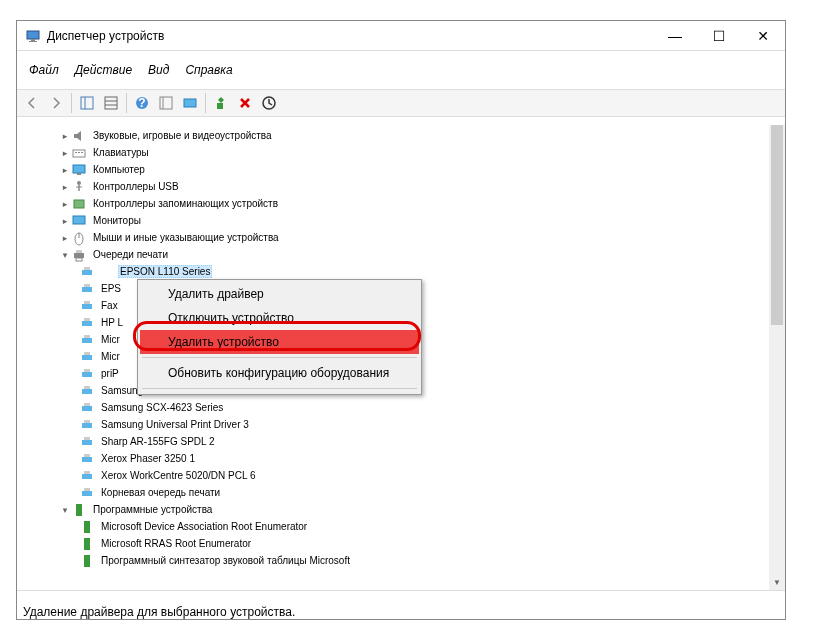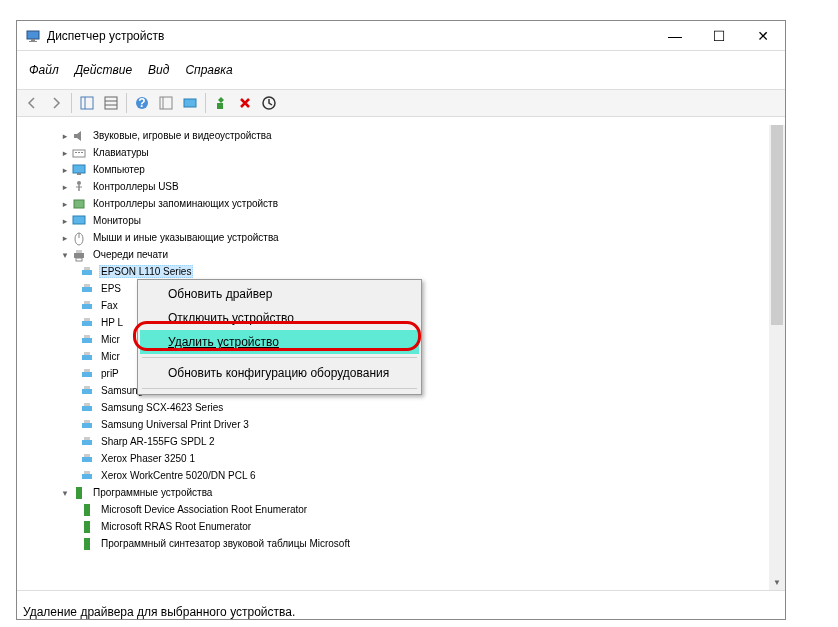--- a/index.html
+++ b/index.html
@@ -20,26 +20,26 @@
 .tree { position: absolute; left: 0; top: 0; right: 16px; bottom: 0; overflow: hidden; padding: 2px 0; }
 .scrollbar { position: absolute; right: 0; top: 0; bottom: 0; width: 16px; background: #f0f0f0; }
 .scrollbar-thumb { position: absolute; left: 2px; right: 2px; top: 0; height: 200px; background: #ccc; }
 .scrollbar-arrow { position: absolute; left: 0; right: 0; height: 16px; display: flex; align-items: center; justify-content: center; font-size: 8px; color: #666; }
 .scrollbar-arrow.up { top: 0; }
 .scrollbar-arrow.down { bottom: 0; }
 .node { display: flex; align-items: center; height: 17px; white-space: nowrap; }
 .chev { width: 12px; text-align: center; font-size: 9px; color: #666; }
 .nicon { width: 16px; height: 16px; margin-right: 4px; display: flex; align-items: center; justify-content: center; }
 .nlabel { font-size: 10px; padding: 0 2px; }
-.nlabel.selected { background: #cce8ff; border: 1px dotted #99d1ff; padding: 0 1px; }
+.nlabel.selected { background: #cce8ff; border: 1px dotted #99d1ff; padding: 0 1px; margin-left: 19px; }
 .l2 { padding-left: 42px; }
 .l3 { padding-left: 62px; }
 .ctxmenu { position: absolute; background: #f0f0f0; border: 1px solid #999; box-shadow: 2px 2px 4px rgba(0,0,0,0.3); padding: 2px; min-width: 280px; z-index: 10; }
 .ctxitem { padding: 5px 30px 5px 28px; font-size: 12px; }
-.ctxitem.highlighted { background: #5eead4; text-decoration: underline; }
+.ctxitem.highlighted { background: #ef4444; }
 .ctxsep { height: 1px; background: #ccc; margin: 3px 2px; }
 .highlight-ring { position: absolute; border: 3px solid #e00000; border-radius: 14px; pointer-events: none; z-index: 11; }
 .statusbar { height: 20px; display: flex; align-items: flex-end; padding: 0 6px; font-size: 12px; }
 </style>
 </head>
 <body>
 
 <div class="window">
   <div class="titlebar">
     <span class="titlebar-icon">
@@ -320,20 +320,29 @@
         </div>
       <div class="node l3">
           <span class="nicon">
             <svg viewBox="0 0 16 16">
               <rect x="3" y="6" width="10" height="5" fill="#5bb5e8"></rect>
               <rect x="5" y="3" width="6" height="3" fill="#ccc"></rect>
             </svg>
           </span>
           <span class="nlabel">Xerox WorkCentre 5020/DN PCL 6</span>
         </div>
+      <div class="node l3">
+          <span class="nicon">
+            <svg viewBox="0 0 16 16">
+              <rect x="3" y="6" width="10" height="5" fill="#5bb5e8"></rect>
+              <rect x="5" y="3" width="6" height="3" fill="#ccc"></rect>
+            </svg>
+          </span>
+          <span class="nlabel">Корневая очередь печати</span>
+        </div>
       <div class="node l2">
           <span class="chev">▾</span>
           <span class="nicon">
             <svg viewBox="0 0 16 16">
               <rect x="5" y="2" width="6" height="12" fill="#3a9a3a"></rect>
             </svg>
           </span>
           <span class="nlabel">Программные устройства</span>
         </div>
       <div class="node l3">
@@ -362,21 +371,21 @@
         </div>
     </div>
 
     <div class="scrollbar">
       <div class="scrollbar-arrow up">▲</div>
       <div class="scrollbar-thumb"></div>
       <div class="scrollbar-arrow down">▼</div>
     </div>
 
     <div class="ctxmenu" style="left:120px; top:154px;">
-      <div class="ctxitem">Обновить драйвер</div>
+      <div class="ctxitem">Удалить драйвер</div>
       <div class="ctxitem">Отключить устройство</div>
       <div class="ctxitem highlighted">Удалить устройство</div>
       <div class="ctxsep"></div>
       <div class="ctxitem">Обновить конфигурацию оборудования</div>
       <div class="ctxsep"></div>
     </div>
 
     <div class="highlight-ring" style="left:116px; top:196px; width:288px; height:30px;"></div>
   </div>
 

